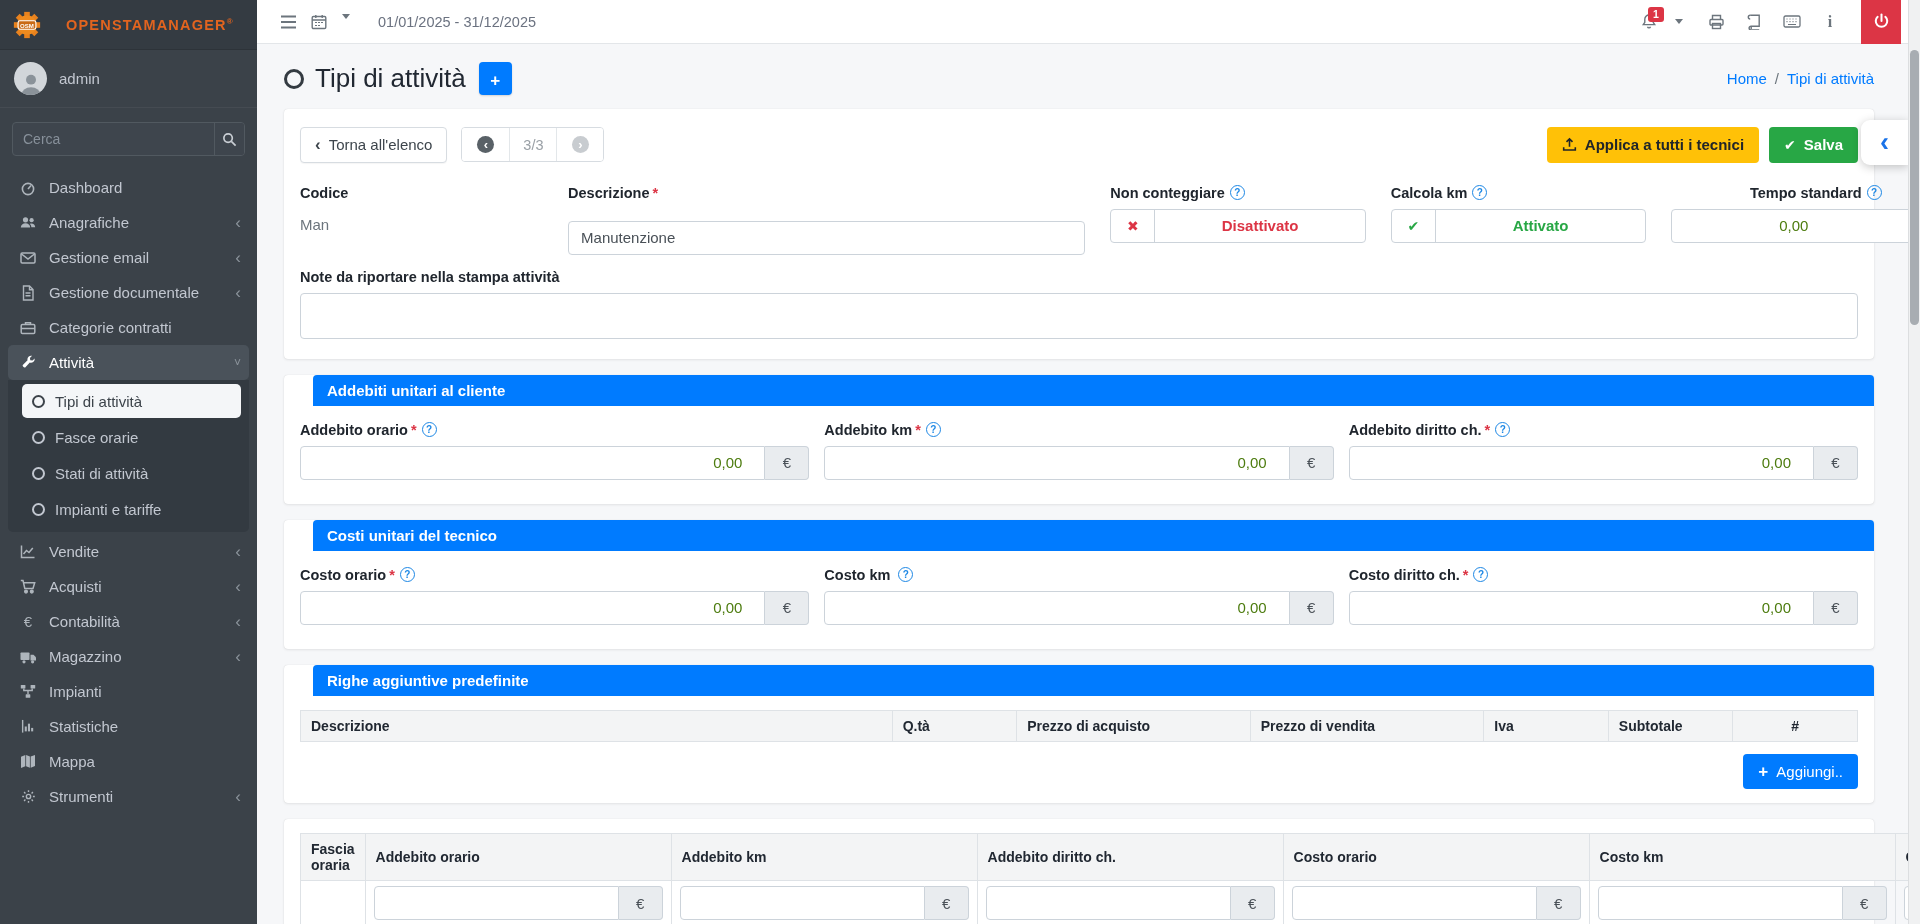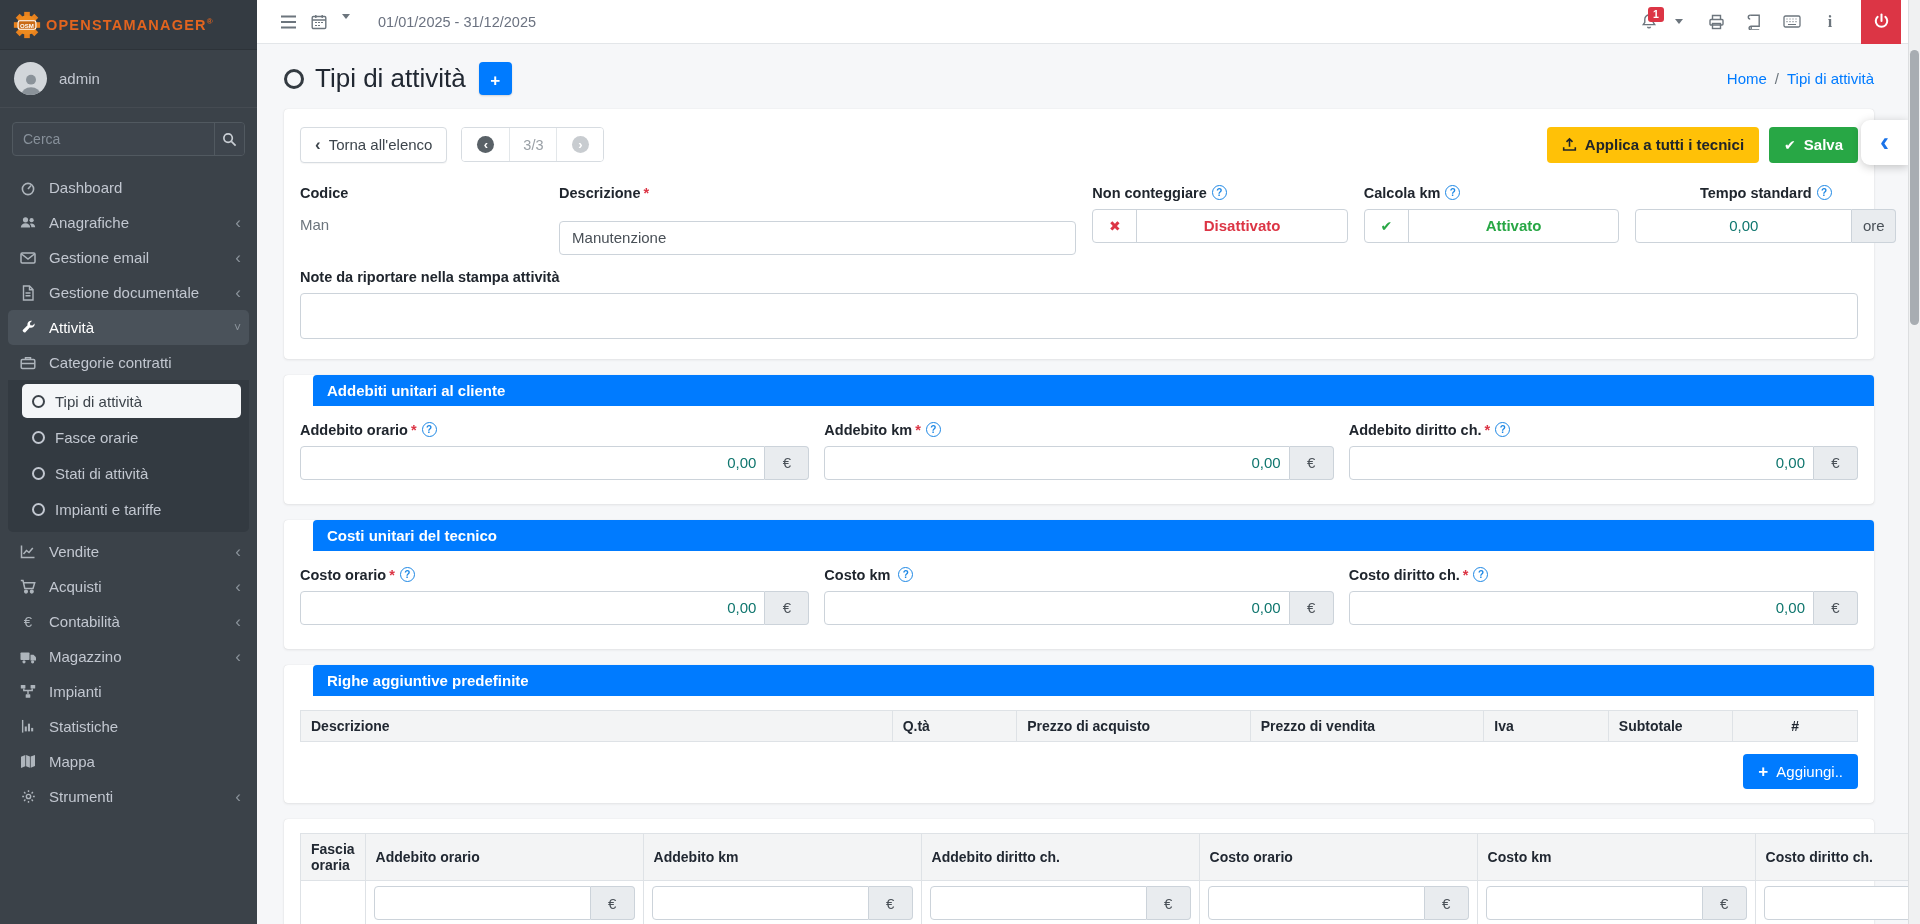--- a/index.html
+++ b/index.html
@@ -1,20 +1,20 @@
 <!DOCTYPE html>
 <html><head>
 <meta charset="utf-8">
 <style>
   * { margin:0; padding:0; box-sizing:border-box; }
   html,body { width:1920px; height:924px; overflow:hidden; font-family:"Liberation Sans","DejaVu Sans",sans-serif; background:#f6f7f9; }
 
   
   .sidebar { position:fixed; left:0; top:0; width:257px; height:924px; background:#3b4249; z-index:30; }
-  .brand { height:50px; display:flex; align-items:center; gap:4px; padding:0 12px; background:#343b42; border-bottom:1px solid #2d3339; }
+  .brand { height:50px; display:flex; align-items:center; gap:24px; padding:0 12px; background:#343b42; border-bottom:1px solid #2d3339; }
   .brand-text { color:#e2641f; font-weight:700; font-size:14.5px; letter-spacing:1.2px; text-transform:uppercase; white-space:nowrap; }
   .brand-text sup { font-size:8px; }
   .user-row { display:flex; align-items:center; gap:12px; padding:12px 14px; border-bottom:1px solid #454b52; }
   .avatar { width:33px; height:33px; border-radius:50%; background:#d2d6da; display:flex; align-items:flex-end; justify-content:center; overflow:hidden; }
   .user-name { color:#c2c7d0; font-size:15px; }
   .search-wrap { margin:14px 12px 6px 12px; display:flex; height:34px; border:1px solid #515960; border-radius:4px; overflow:hidden; background:#3e454d; }
   .search-wrap input { flex:1; background:transparent; border:0; outline:none; color:#cfd4da; font-size:14px; padding:0 10px; font-family:inherit; }
   .search-wrap input::placeholder { color:#87909a; }
   .search-btn { width:40px; border:0; border-left:1px solid #515960; background:#3e454d; color:#c9ced4; display:flex; align-items:center; justify-content:center; cursor:pointer; }
   .nav { padding:8px 8px 0 8px; }
@@ -71,37 +71,37 @@
   .rec-pos { color:#9aa0a6; font-size:14.5px; cursor:default; }
   .circ-arrow { width:17px; height:17px; border-radius:50%; color:#fff; font-size:13px; font-weight:700; display:flex; align-items:center; justify-content:center; line-height:1; }
   .circ-dark { background:#596167; }
   .circ-gray { background:#c8ccd0; }
   .toolbar-right { margin-left:auto; display:flex; gap:10px; }
   .btn-warning { background:#ffc107; color:#212529; font-weight:600; }
   .btn-success { background:#28a745; color:#fff; font-weight:600; }
   .btn-primary { background:#007bff; color:#fff; }
   .plus-ic::before { content:"+"; font-weight:700; font-size:17px; line-height:1; }
 
-  .fields-row { display:flex; gap:16px; }
+  .fields-row { display:flex; gap:25px; }
   .fi { display:flex; flex-direction:column; }
   .lbl { font-size:14.5px; font-weight:700; color:#20262e; margin-bottom:8px; display:flex; align-items:center; gap:5px; }
   .req { color:#dc3545; font-weight:700; margin-left:-2px; }
   .help { width:15px; height:15px; border-radius:50%; border:1.5px solid #1e88e5; color:#1e88e5; font-size:10px; font-weight:700; display:inline-flex; align-items:center; justify-content:center; cursor:pointer; }
   .plain-val { font-size:15px; color:#6c757d; padding-top:7px; }
   input.txt { height:34px; border:1px solid #ccd3da; border-radius:4px; padding:0 12px; font-size:15px; color:#495057; font-family:inherit; outline:none; width:100%;margin-top:12px; }
   .w-codice { flex:0 0 15.6%; }
   .w-desc { flex:0 0 33.2%; }
   .w-tog { flex:0 0 16.4%; }
   .w-tempo { flex:1;align-items:center; }
   .toggle { display:flex; height:34px; border:1px solid #ccd3da; border-radius:4px; overflow:hidden; background:#fff; cursor:pointer; }
   .tog-cell { width:44px; display:flex; align-items:center; justify-content:center; border-right:1px solid #ccd3da; font-size:15px; }
   .tog-status { flex:1; display:flex; align-items:center; justify-content:center; font-weight:700; font-size:15px; }
   .red { color:#dc3545; } .green { color:#28a745; }
   .ig { display:flex; height:34px; }
-  .ig input { flex:1; min-width:0; height:34px; border:1px solid #ccd3da; border-radius:4px 0 0 4px; padding:0 8px; font-size:15px; color:#0f766e; font-family:inherit; outline:none; }
+  .ig input { flex:1; min-width:0; height:34px; border:1px solid #ccd3da; border-radius:4px 0 0 4px; padding:0 22px; font-size:15px; color:#4d7c0f; font-family:inherit; outline:none; }
   .ig input.t-right { text-align:right; }
   .ig input.t-center { text-align:center; }
   .ig .addon { min-width:44px; padding:0 10px; background:#e9ecef; border:1px solid #ccd3da; border-left:0; border-radius:0 4px 4px 0; display:flex; align-items:center; justify-content:center; font-size:15px; color:#495057; }
   .note-block { margin-top:14px; }
   .note-block textarea { width:100%; height:46px; border:1px solid #ccd3da; border-radius:4px; resize:none; font-family:inherit; font-size:15px; color:#495057; padding:8px 12px; outline:none; }
 
   .card-header { background:#007bff; color:#fff; font-size:15px; font-weight:600; padding:7px 14px; border-radius:4px 4px 0 0;margin-left:29px; }
   .card-body { padding:16px 16px 24px 16px; }
   .money-row { display:flex; gap:15px; }
   .money-row .fi { flex:1; }
@@ -198,37 +198,37 @@
       <span class="nav-icon">
           <svg width="14" height="16" viewBox="0 0 14 16" fill="none" stroke="currentColor" stroke-width="1.4">
             <path d="M2.5 1h6l3.5 3.5V15h-9.5z"></path>
             <path d="M8.5 1v3.8h3.5"></path>
             <path d="M4.5 8h5M4.5 10.7h5"></path>
           </svg>
         </span>
       <span>Gestione documentale</span>
       <span class="chev">‹</span>
     </div>
-    <div class="nav-item active-parent">
-      <span class="nav-icon">
-          <svg width="15" height="15" viewBox="0 0 16 16" fill="currentColor">
-            <path d="M14.6 4.2a4 4 0 0 1-5.2 3.9l-4.2 4.3a1.8 1.8 0 1 1-2.5-2.5l4.3-4.2A4 4 0 0 1 11.8.8L9.5 3.1l.4 2.4 2.4.4 2.3-2.3c.06.4.1.8 0 .6z"></path>
-          </svg>
-        </span>
-      <span>Attività</span>
-      <span class="chev chev-down">˅</span>
-    </div>
     <div class="nav-item">
       <span class="nav-icon">
           <svg width="16" height="15" viewBox="0 0 16 15" fill="none" stroke="currentColor" stroke-width="1.5">
             <rect x="1.2" y="4.5" width="13.6" height="9" rx="1.2"></rect>
             <path d="M5.5 4.5V2.8h5v1.7M1.2 8.5h13.6"></path>
           </svg>
         </span>
       <span>Categorie contratti</span>
+    </div>
+    <div class="nav-item active-parent">
+      <span class="nav-icon">
+          <svg width="15" height="15" viewBox="0 0 16 16" fill="currentColor">
+            <path d="M14.6 4.2a4 4 0 0 1-5.2 3.9l-4.2 4.3a1.8 1.8 0 1 1-2.5-2.5l4.3-4.2A4 4 0 0 1 11.8.8L9.5 3.1l.4 2.4 2.4.4 2.3-2.3c.06.4.1.8 0 .6z"></path>
+          </svg>
+        </span>
+      <span>Attività</span>
+      <span class="chev chev-down">˅</span>
     </div>
 
     <div class="submenu">
       <div class="sub-item active">
         <span class="ring"></span>
         <span>Tipi di attività</span>
       </div>
       <div class="sub-item">
         <span class="ring"></span>
         <span>Fasce orarie</span>

